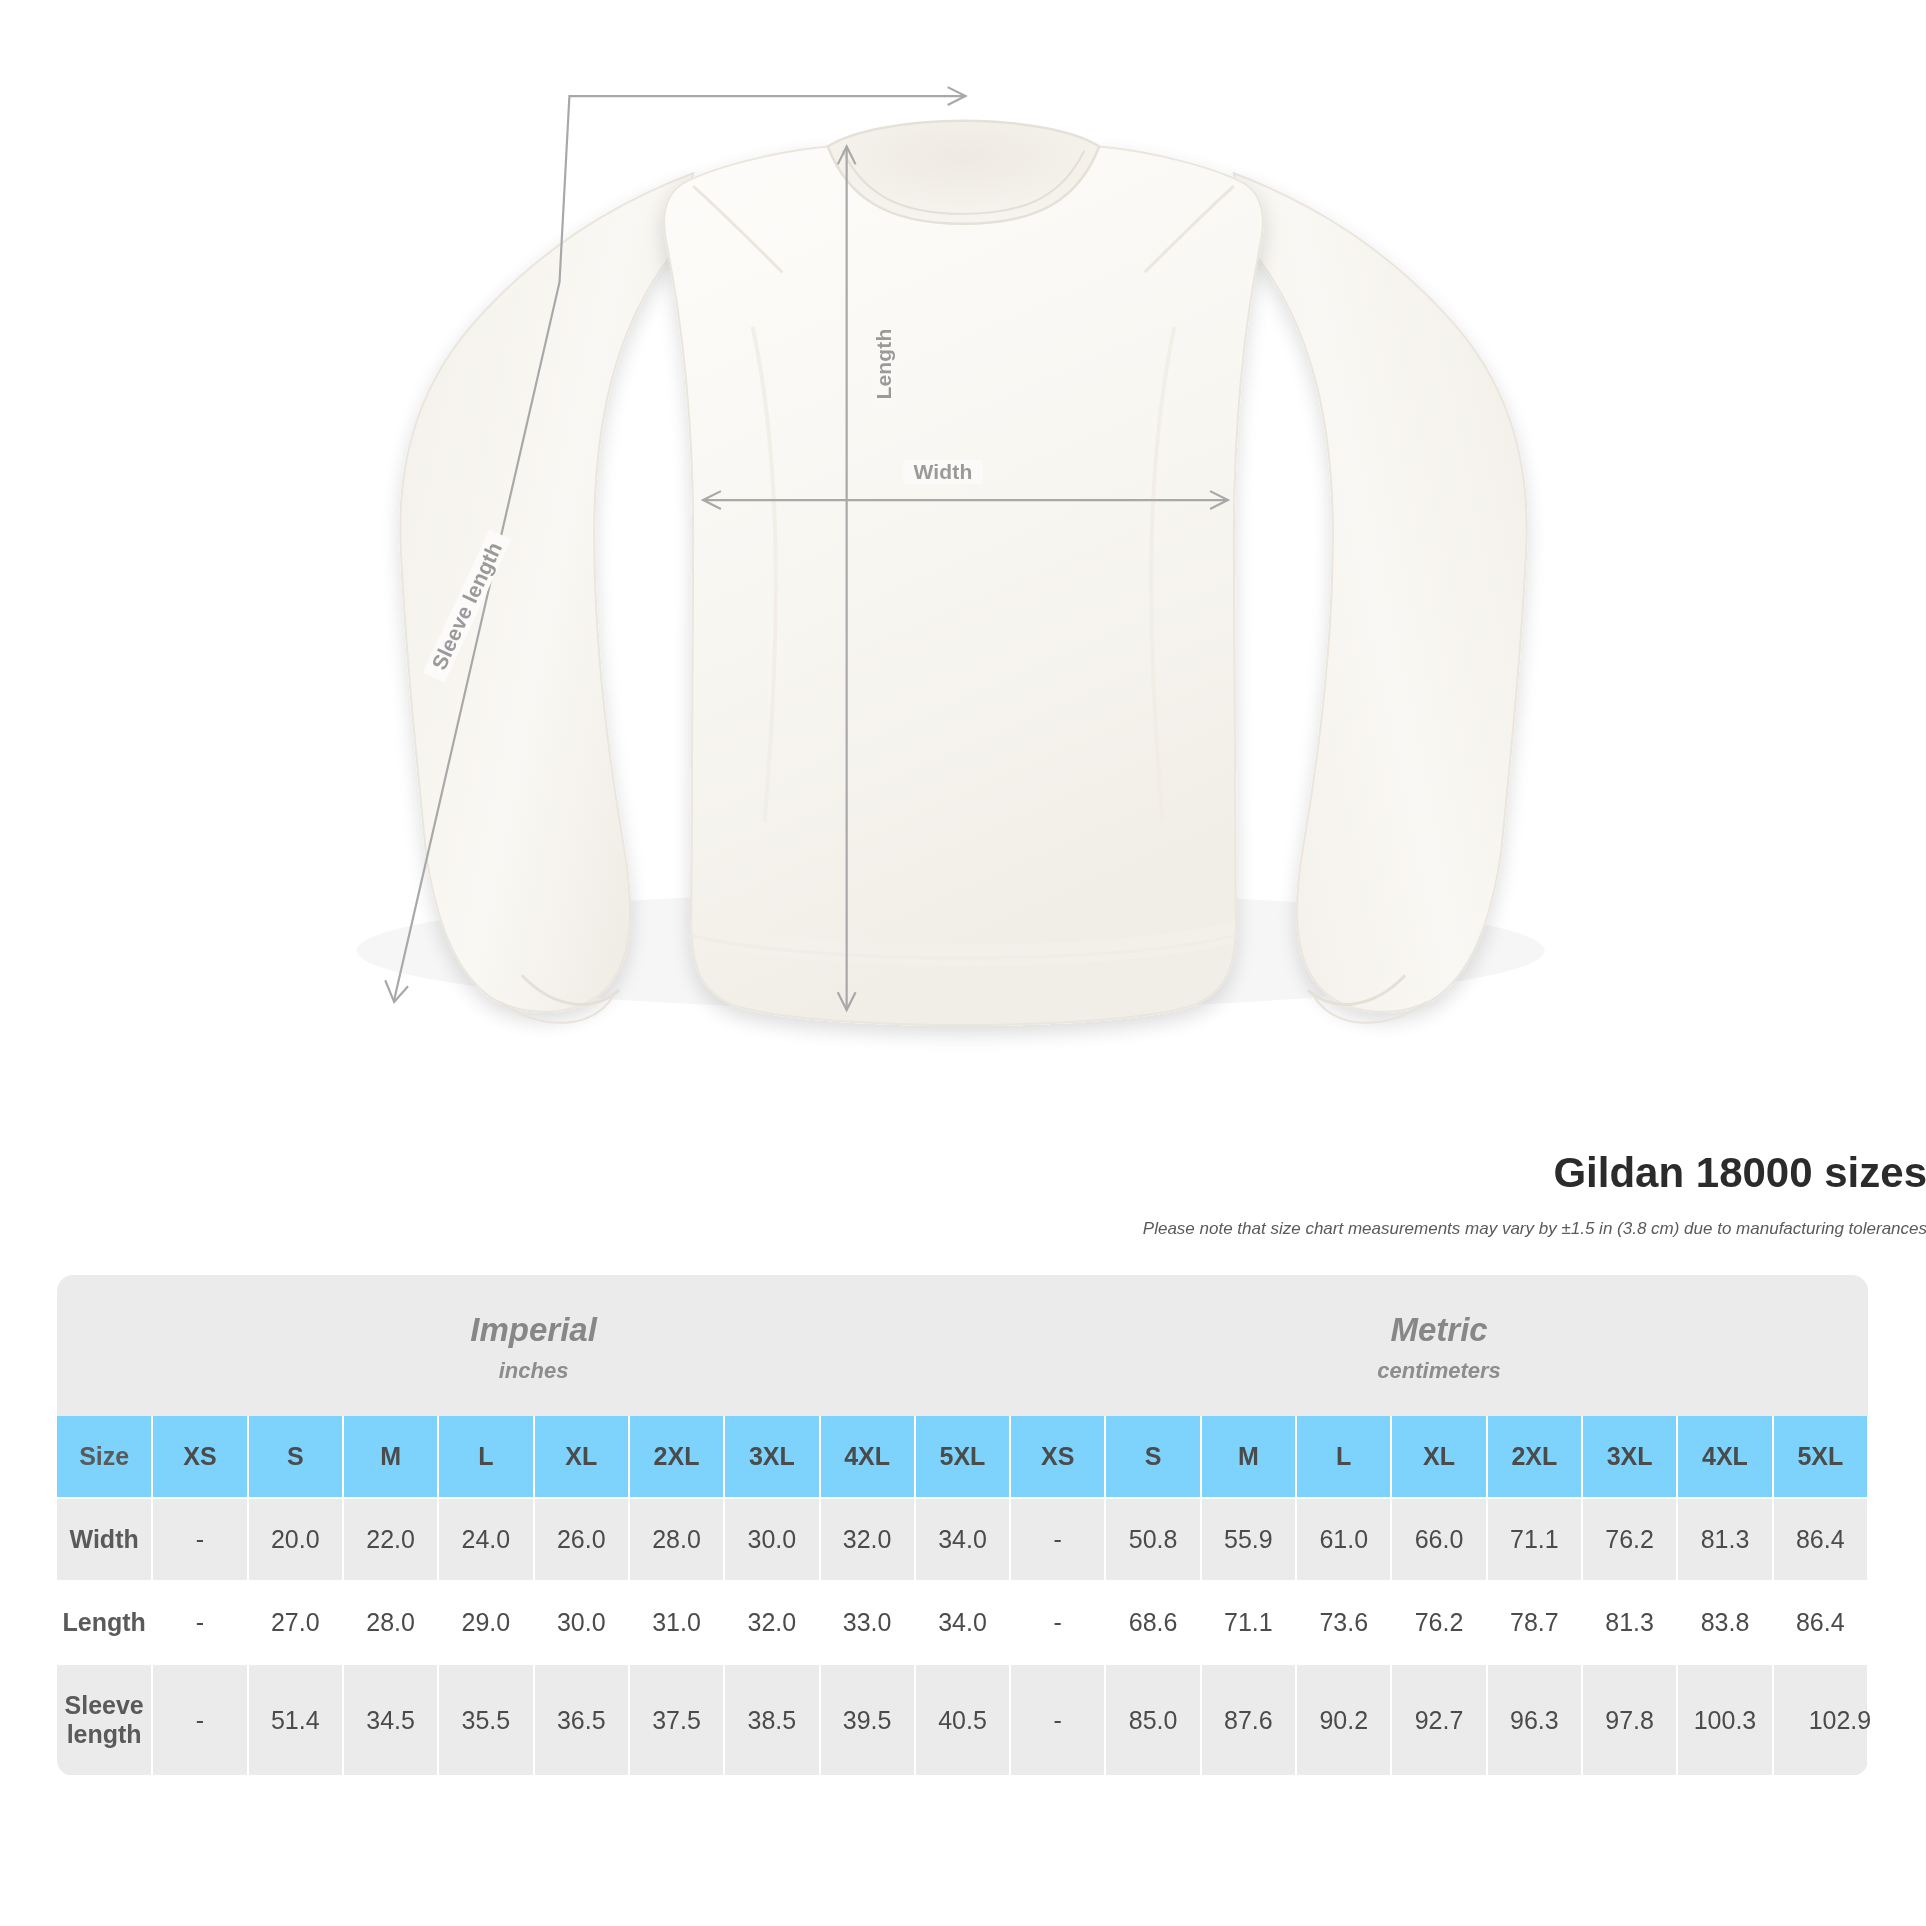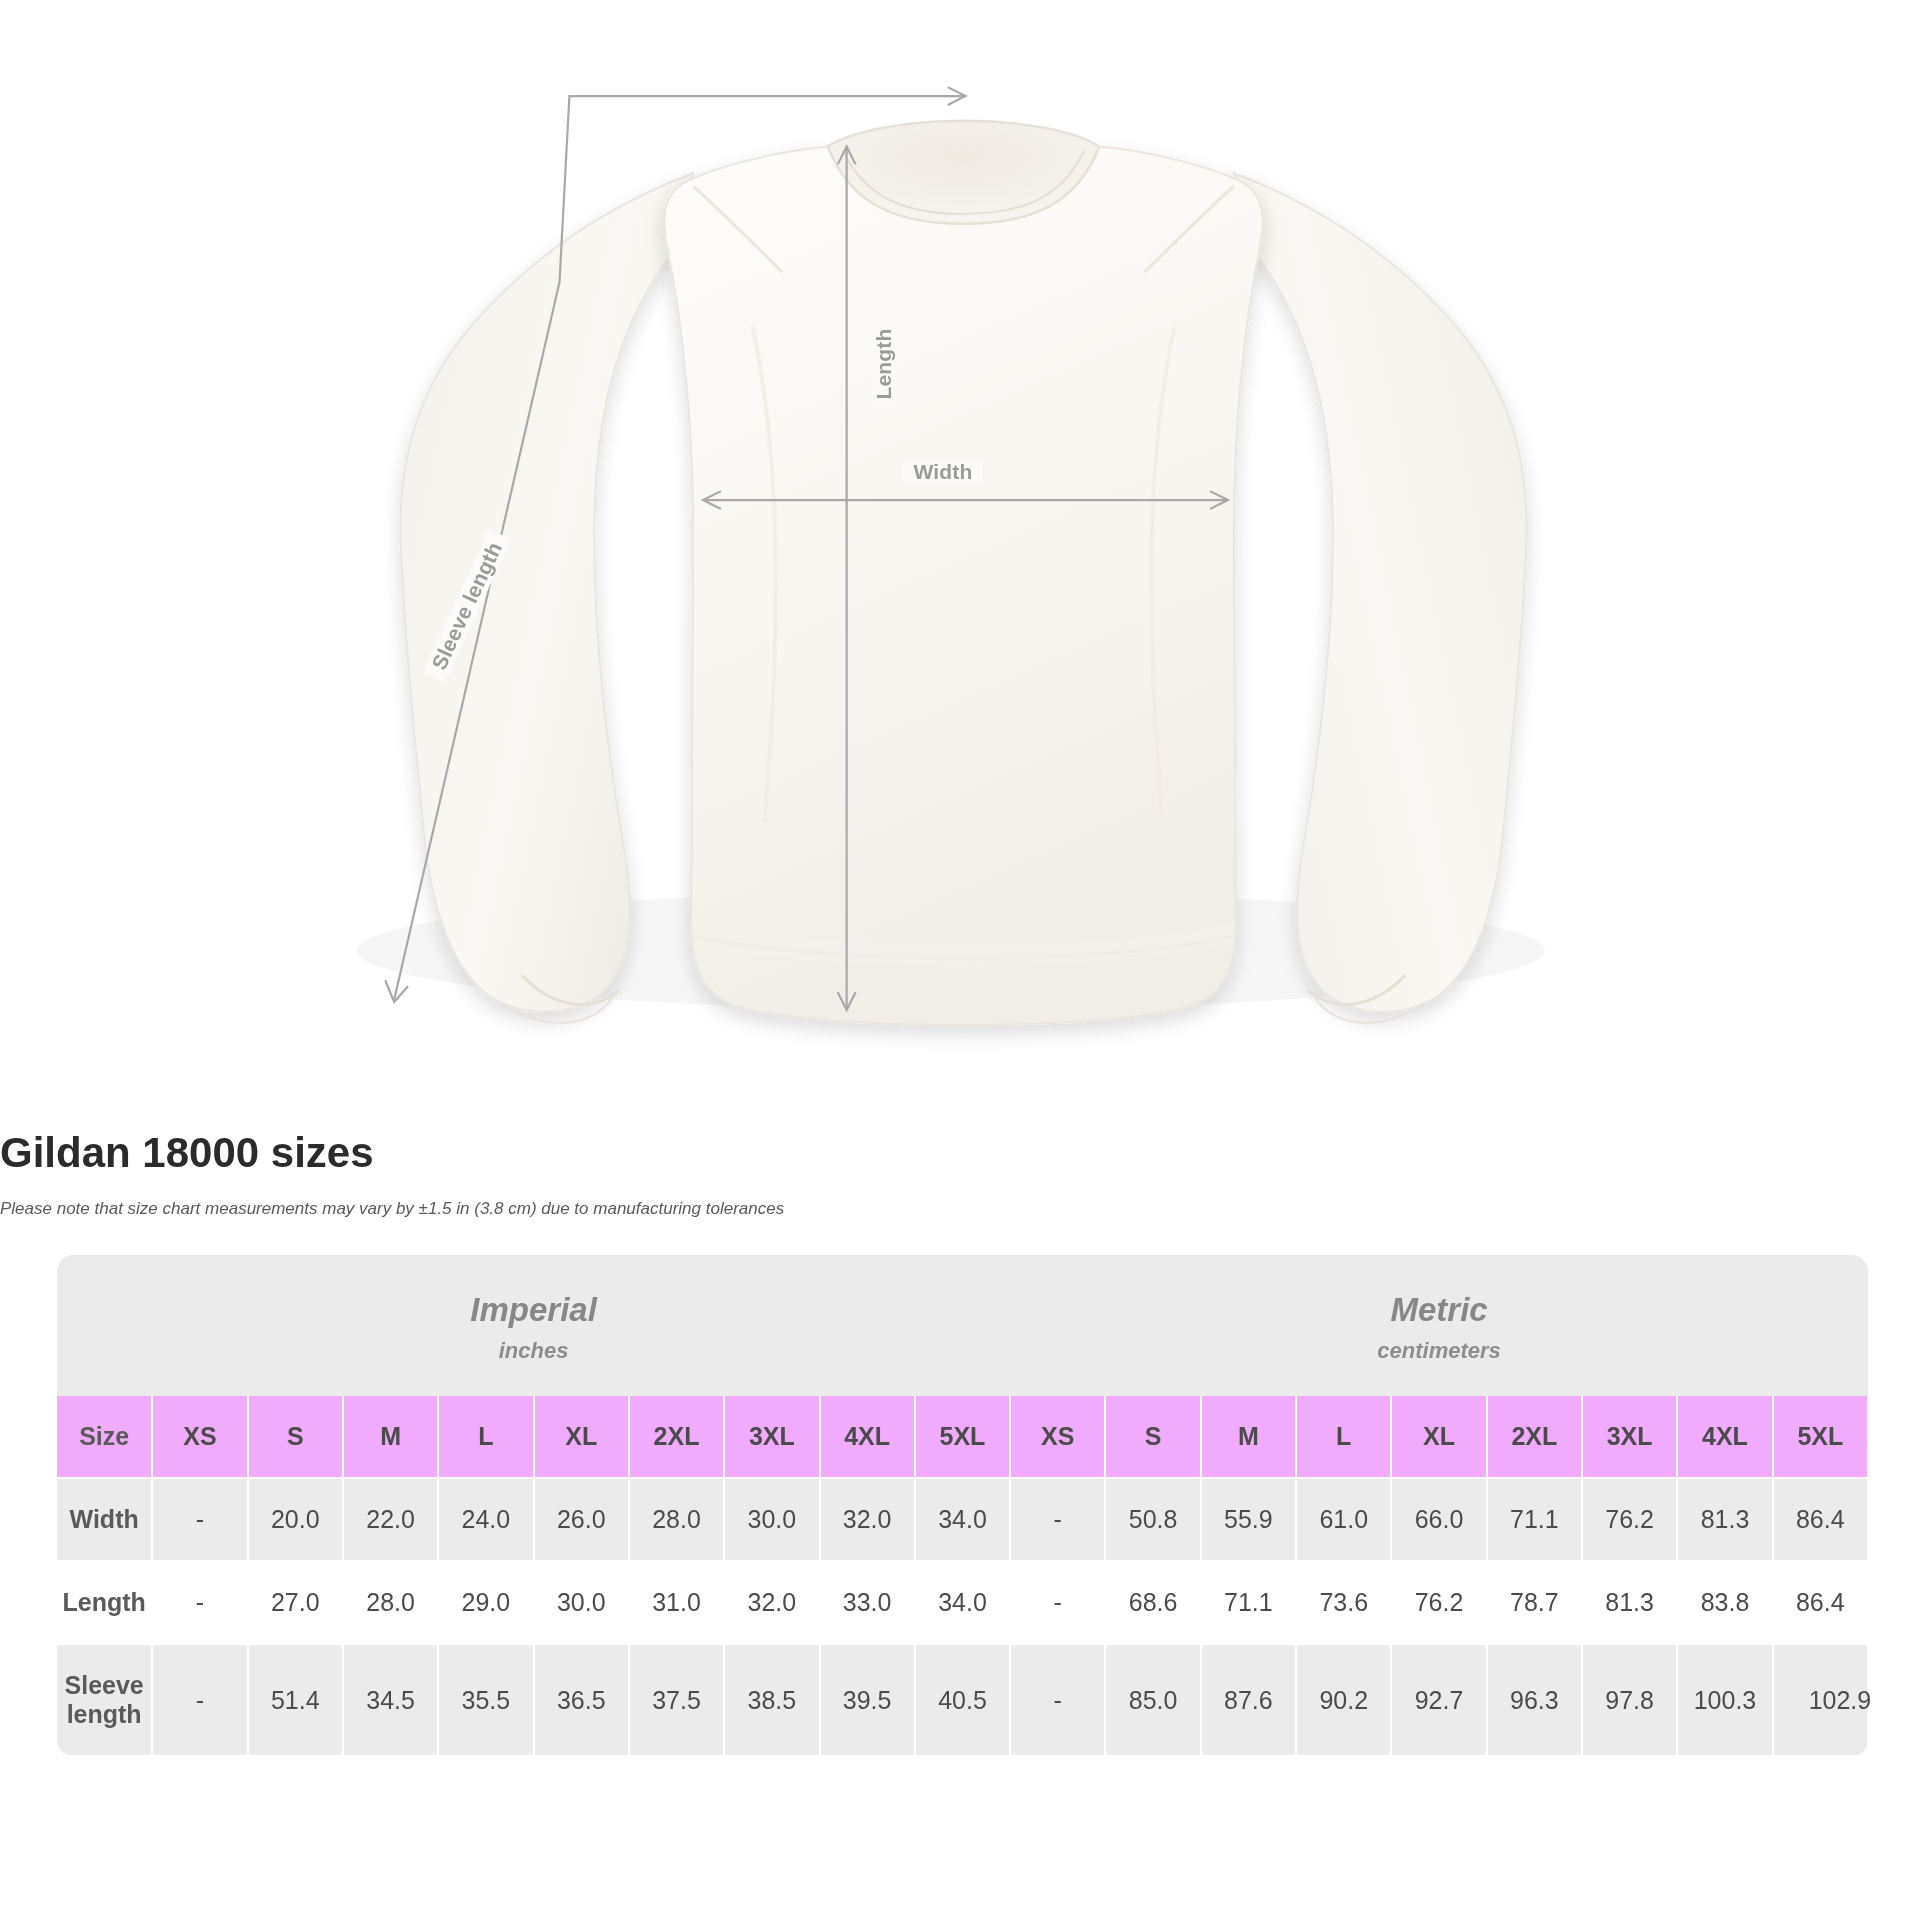--- a/index.html
+++ b/index.html
@@ -56,22 +56,22 @@
   .dim-label.sleeve-lbl {
     left: 467px;
     top: 606px;
     transform: translate(-50%, -50%) rotate(-65deg);
     background: #fcfbf9;
     padding: 0 10px;
   }
 
   
   .title-block {
-    text-align: left;
-    margin-top: 20px;
+    text-align: right;
+    margin-top: 40px;
   }
   .chart-title {
     font-size: 42px;
     font-weight: bold;
     color: #2b2b2b;
     margin: 0 0 22px 0;
   }
   .chart-note {
     font-size: 17px;
     font-style: italic;
@@ -128,21 +128,21 @@
   table.size-table th.rowhead {
     text-align: center;
     font-size: 25px;
     font-weight: bold;
     color: #5a5a5a;
     padding: 26px 4px;
     border-right: 2px solid #ffffff;
     border-bottom: 2px solid #ffffff;
     width: 204px;
   }
-  tr.header-row th { background: #f0abfc; font-weight: bold; color: #5c5c5c; }
+  tr.header-row th { background: #7dd3fc; font-weight: bold; color: #5c5c5c; }
   tr.data-row.shaded th.rowhead,
   tr.data-row.shaded td.cell { background: #ebebeb; }
   tr.data-row.plain th.rowhead,
   tr.data-row.plain td.cell { background: #ffffff; }
   tr.data-row:last-child th.rowhead { border-bottom-left-radius: 16px; }
   tr.data-row:last-child td.cell:last-child { border-bottom-right-radius: 16px; padding-left: 35px; }
 </style>
 </head>
 <body>
 

